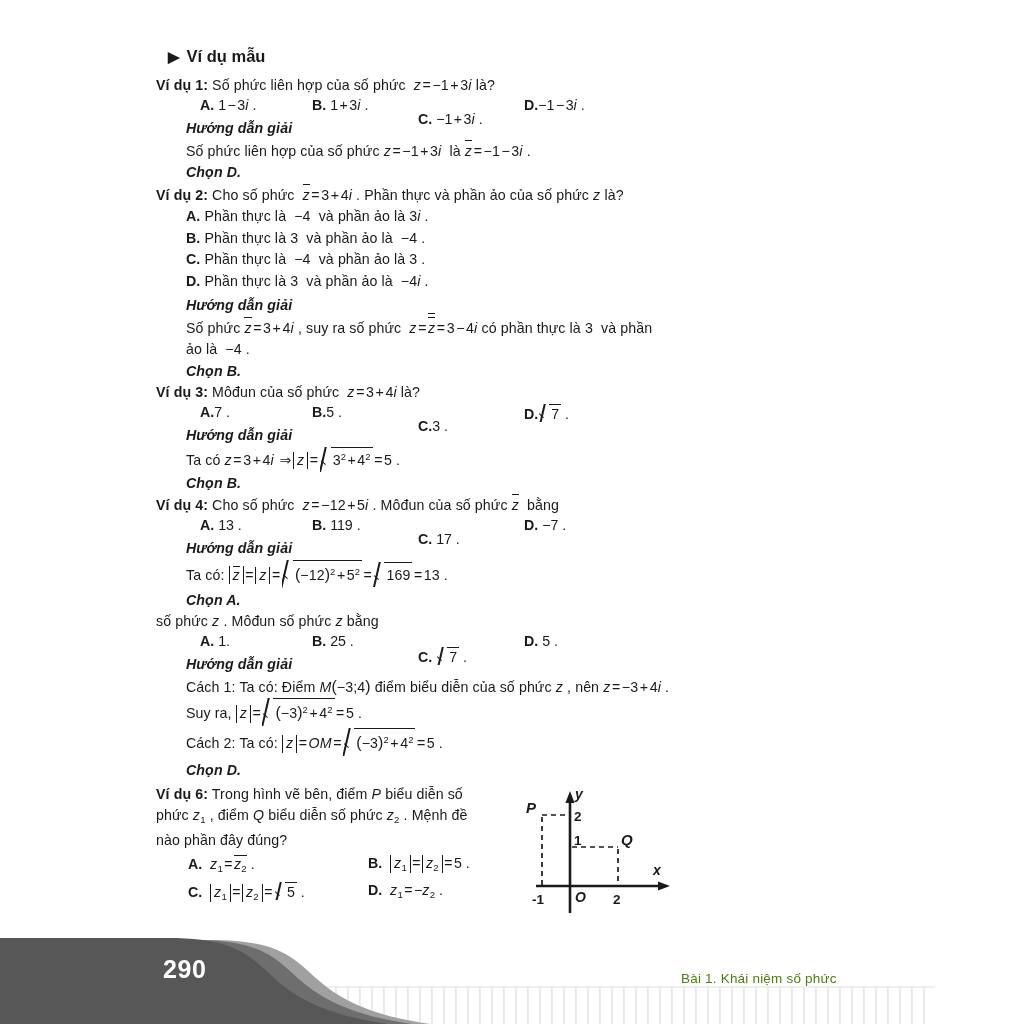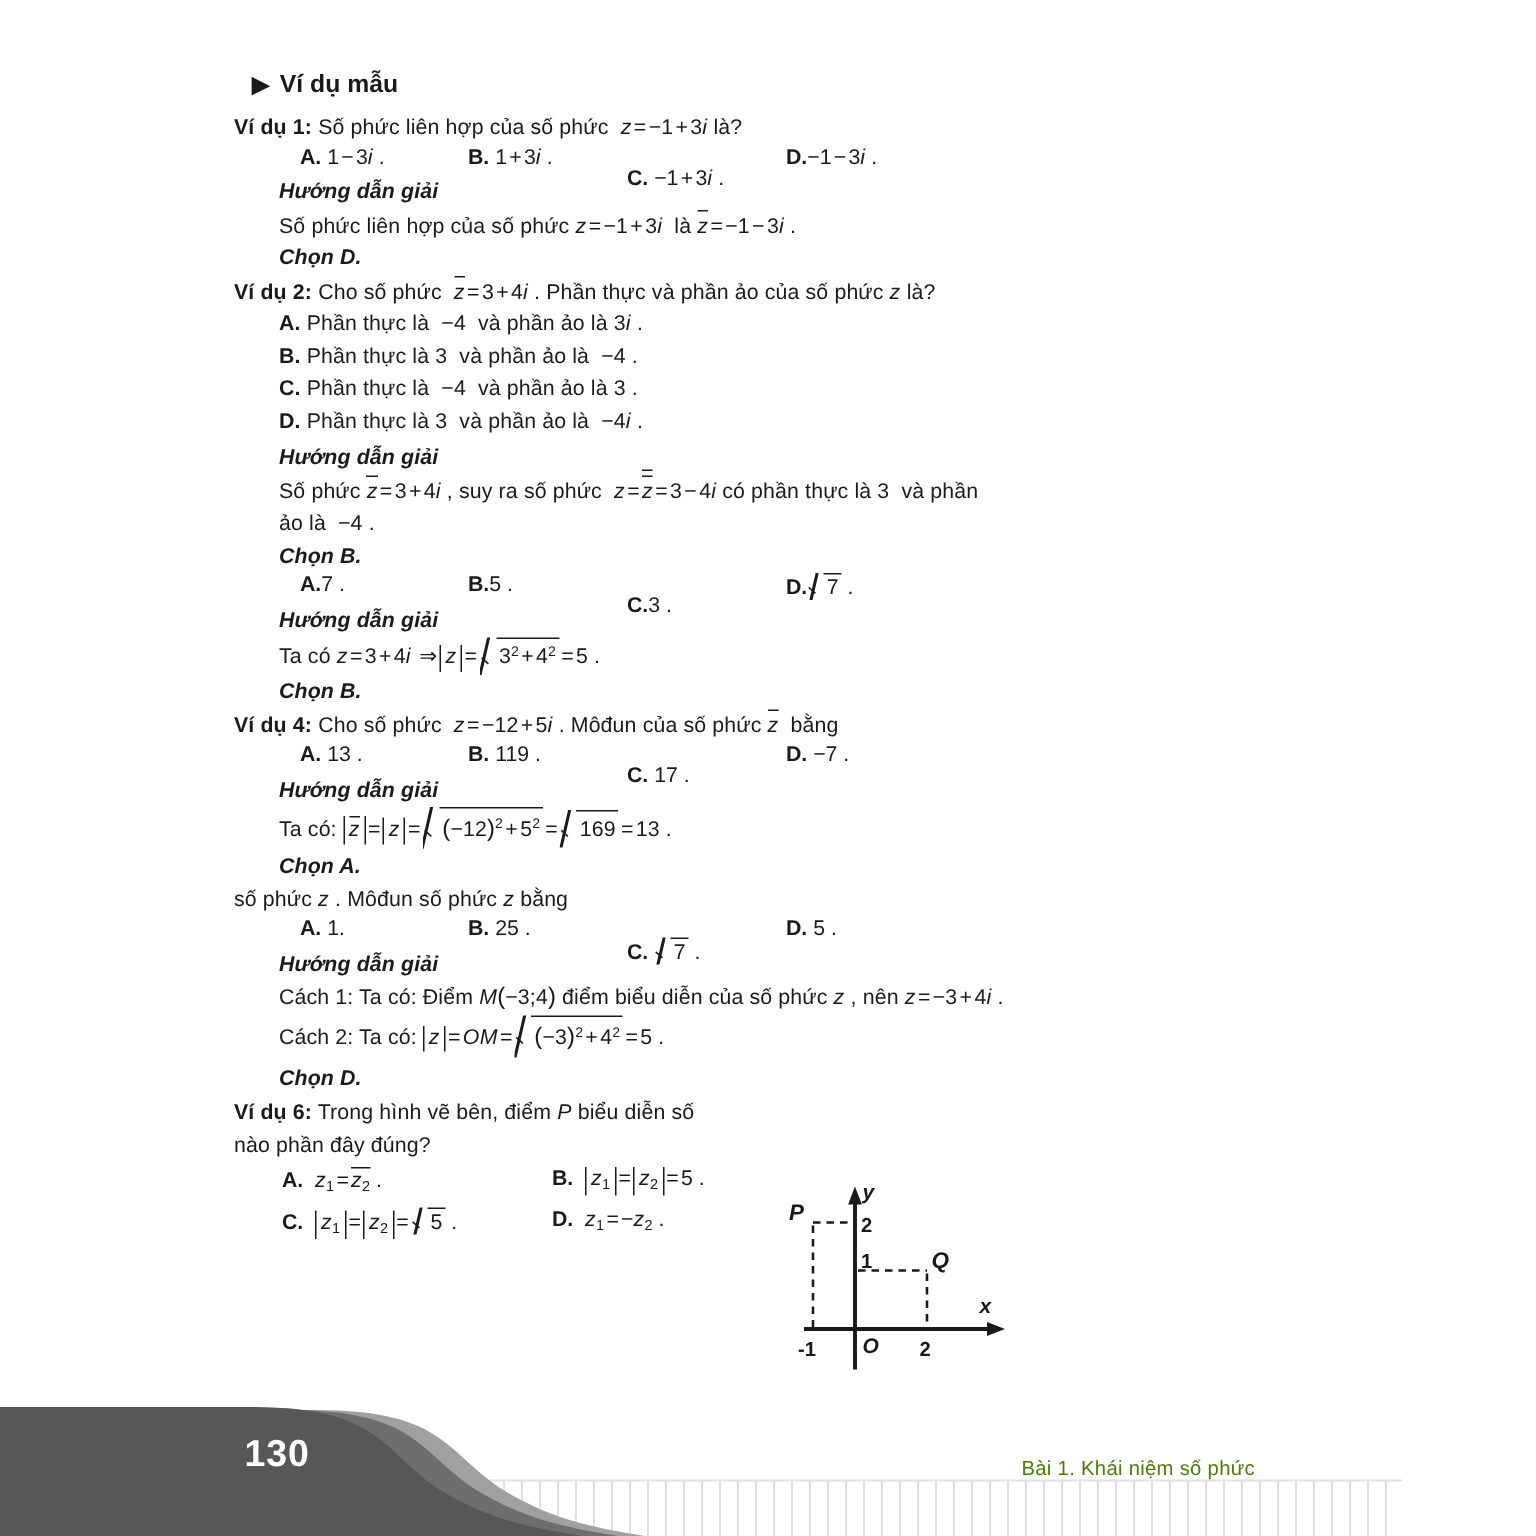--- a/index.html
+++ b/index.html
@@ -221,20 +221,26 @@
     <div class="line indent"><b>B.</b> Phần thực là&nbsp;3&nbsp; và phần ảo là&nbsp; −4 .</div>
     <div class="line indent"><b>C.</b> Phần thực là&nbsp; −4&nbsp; và phần ảo là&nbsp;3 .</div>
     <div class="line indent"><b>D.</b> Phần thực là&nbsp;3&nbsp; và phần ảo là&nbsp; −4<span class="m">i</span> .</div>
     <div class="line indent ital" style="margin-top:3px">Hướng dẫn giải</div>
     <div class="line indent">
       Số phức&nbsp;<span class="ovl"><span class="m">z</span></span><span class="op">=</span>3<span class="op">+</span>4<span class="m">i</span> , suy ra số phức&nbsp;&nbsp;<span class="m">z</span><span class="op">=</span><span class="ovl ovl2"><span class="m">z</span></span><span class="op">=</span>3<span class="op">−</span>4<span class="m">i</span> có phần thực là&nbsp;3&nbsp; và phần
     </div>
     <div class="line indent">ảo là&nbsp; −4 .</div>
     <div class="line indent ital">Chọn B.</div>
 
+    <div class="line">
+      <span class="bold">Ví dụ 3:</span>
+      <span>Môđun của số phức</span>
+      <span>&nbsp;<span class="m">z</span><span class="op">=</span>3<span class="op">+</span>4<span class="m">i</span></span>
+      <span>là?</span>
+    </div>
     <div class="opts">
       <span class="oA"><b>A.</b>7 .</span>
       <span class="oB"><b>B.</b>5 .</span>
       <span class="oC"><b>C.</b>3 .</span>
       <span class="oD"><b>D.</b><span class="rad"><span class="hook"></span><span class="bar">7</span></span> .</span>
     </div>
     <div class="line indent ital">Hướng dẫn giải</div>
     <div class="line indent tallrad" style="height:26px">
       Ta có&nbsp;<span class="m">z</span><span class="op">=</span>3<span class="op">+</span>4<span class="m">i</span> <span class="op">⇒</span><span class="abs"><span class="m">z</span></span><span class="op">=</span><span class="rad"><span class="hook"></span><span class="bar">3<sup>2</sup><span class="op">+</span>4<sup>2</sup></span></span><span class="op">=</span>5 .
     </div>
@@ -263,28 +269,32 @@
       <span class="oA"><b>A.</b> 1.</span>
       <span class="oB"><b>B.</b> 25 .</span>
       <span class="oC"><b>C.</b> <span class="rad"><span class="hook"></span><span class="bar">7</span></span> .</span>
       <span class="oD"><b>D.</b> 5 .</span>
     </div>
     <div class="line indent ital">Hướng dẫn giải</div>
     <div class="line indent">
       Cách 1: Ta có: Điểm&nbsp;<span class="m">M</span><span class="paren-big">(</span>−3;4<span class="paren-big">)</span>&nbsp;điểm biểu diễn của số phức&nbsp;<span class="m">z</span> , nên&nbsp;<span class="m">z</span><span class="op">=</span>−3<span class="op">+</span>4<span class="m">i</span> .
     </div>
     <div class="line indent tallrad" style="height:30px">
+      Suy ra,&nbsp;<span class="abs"><span class="m">z</span></span><span class="op">=</span><span class="rad"><span class="hook"></span><span class="bar"><span class="paren-big">(</span>−3<span class="paren-big">)</span><sup>2</sup><span class="op">+</span>4<sup>2</sup></span></span><span class="op">=</span>5 .
+    </div>
+    <div class="line indent tallrad" style="height:30px">
       Cách 2: Ta có:&nbsp;<span class="abs"><span class="m">z</span></span><span class="op">=</span><span class="m">OM</span><span class="op">=</span><span class="rad"><span class="hook"></span><span class="bar"><span class="paren-big">(</span>−3<span class="paren-big">)</span><sup>2</sup><span class="op">+</span>4<sup>2</sup></span></span><span class="op">=</span>5 .
     </div>
     <div class="line indent ital" style="margin-top:2px">Chọn D.</div>
 
     <div class="line" style="margin-top:2px">
       <span class="bold">Ví dụ 6:</span>
       Trong hình vẽ bên, điểm&nbsp;<span class="m">P</span>&nbsp;biểu diễn số
     </div>
+    <div class="line">phức&nbsp;<span class="m">z</span><sub>1</sub> , điểm&nbsp;<span class="m">Q</span>&nbsp;biểu diễn số phức&nbsp;<span class="m">z</span><sub>2</sub> . Mệnh đề</div>
     <div class="line">nào phần đây đúng?</div>
 
     <div class="opts2" style="margin-top:3px">
       <span class="p2A"><b>A.</b>&nbsp; <span class="m">z</span><sub>1</sub><span class="op">=</span><span class="ovl"><span class="m">z</span><sub>2</sub></span> .</span>
       <span class="p2B"><b>B.</b>&nbsp; <span class="abs"><span class="m">z</span><sub>1</sub></span><span class="op">=</span><span class="abs"><span class="m">z</span><sub>2</sub></span><span class="op">=</span>5 .</span>
     </div>
     <div class="opts2">
       <span class="p2A"><b>C.</b>&nbsp; <span class="abs"><span class="m">z</span><sub>1</sub></span><span class="op">=</span><span class="abs"><span class="m">z</span><sub>2</sub></span><span class="op">=</span><span class="rad"><span class="hook"></span><span class="bar">5</span></span> .</span>
       <span class="p2B"><b>D.</b>&nbsp; <span class="m">z</span><sub>1</sub><span class="op">=</span>−<span class="m">z</span><sub>2</sub> .</span>
     </div>
@@ -412,16 +422,16 @@
         </g>
         <line x1="0" y1="69" x2="935" y2="69" stroke="#e2e2e2" stroke-width="1.2"></line>
       </g>
 
       <path d="M0,22 L210,22 C300,22 296,52 340,78 C368,94 392,100 430,106 L0,106 Z" fill="#a0a0a0"></path>
       <path d="M0,22 L192,22 C282,22 278,52 322,78 C350,94 374,100 412,106 L0,106 Z" fill="#6e6e6e"></path>
       <path d="M0,20 L168,20 C258,20 254,52 298,78 C326,94 350,100 388,106 L0,106 Z" fill="#575757"></path>
     </svg>
   </div>
 
-  <div class="pagenum">130</div>
+  <div class="pagenum">290</div>
   <div class="footer-title">Bài 1. Khái niệm số phức</div>
 
 </div>
 
 </body></html>

